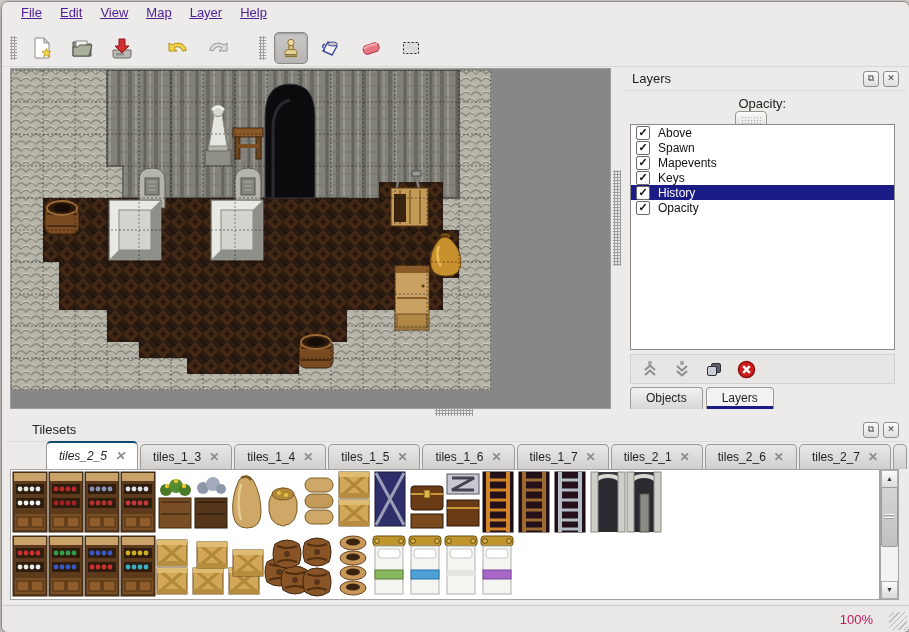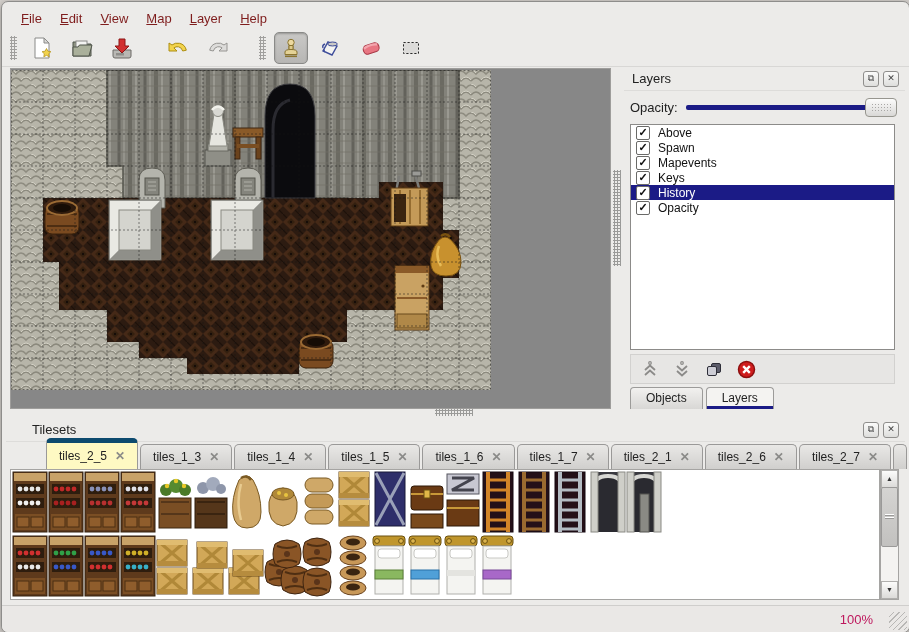--- a/index.html
+++ b/index.html
@@ -1,21 +1,21 @@
 <!DOCTYPE html>
 <html><head>
 <meta charset="utf-8">
 <style>
   html,body{margin:0;padding:0;background:#d6d2ce;font-family:"Liberation Sans",sans-serif;}
   #window{position:relative;width:907px;height:630px;margin:1px;background:#ecebe9;
           border:1px solid #8e8d8b;border-radius:7px;overflow:hidden;
           box-shadow:0 2px 8px rgba(0,0,0,.35);}
   
-  #menubar{position:absolute;left:0;top:0;right:0;height:27px;display:flex;align-items:flex-end;
-           padding-left:10px;font-size:13px;color:#7f1d1d;}
+  #menubar{position:absolute;left:0;top:0;right:0;height:27px;display:flex;align-items:flex-start;
+           padding-left:10px;font-size:13px;color:#4c1d95;text-decoration:underline;}
   .menu-item{padding:3px 9px;border-radius:3px;cursor:default;}
   
   #toolbar{position:absolute;left:0;top:27px;right:0;height:37px;display:flex;align-items:center;
            gap:6px;padding-left:6px;border-bottom:1px solid #d8d7d5;}
   .grip-v{width:7px;height:24px;margin:0 2px;
           background-image:radial-gradient(circle,#a09f9d 1px,transparent 1.2px);
           background-size:3px 3px;}
   .tool-btn{width:32px;height:30px;display:flex;align-items:center;justify-content:center;
             border:1px solid transparent;border-radius:5px;background:transparent;}
   .tool-btn.active{background:linear-gradient(#c9c8c6,#b7b6b4);border:1px solid #8a8a88;
@@ -31,21 +31,21 @@
   #splitter-right{left:611px;top:168px;width:8px;height:96px;}
   #splitter-bottom{left:433px;top:407px;width:38px;height:7px;}
   
   #layers-panel{position:absolute;left:622px;top:66px;width:281px;height:341px;font-size:13px;}
   .panel-titlebar{position:relative;height:22px;border-bottom:1px solid #dddcda;}
   .panel-title{position:absolute;left:8px;top:3px;color:#222;}
   .panel-btns{position:absolute;right:6px;top:3px;display:flex;gap:4px;}
   .mini-btn{width:14px;height:14px;border:1px solid #8f8e8c;border-radius:3px;
             background:linear-gradient(#fbfbfa,#dededc);font-size:9px;line-height:13px;
             text-align:center;color:#444;}
-  #opacity-row{position:absolute;left:6px;right:8px;top:28px;height:22px;display:flex;align-items:center;}
+  #opacity-row{position:absolute;left:6px;right:8px;top:28px;height:22px;display:flex;align-items:center;flex-direction:column;}
   #opacity-label{width:50px;color:#222;}
   #opacity-slider{position:relative;flex:1;height:18px;margin-left:6px;}
   #opacity-track{position:absolute;left:0;right:2px;top:7px;height:5px;border-radius:2px;background:#1b1b86;}
   #opacity-handle{position:absolute;right:0;top:0;width:30px;height:17px;border:1px solid #97968f;
             border-radius:4px;background:linear-gradient(#fcfcfb,#d9d8d6);}
   #opacity-handle::after{content:"";position:absolute;inset:4px 5px;
             background-image:radial-gradient(circle,#a8a7a5 .8px,transparent 1px);background-size:3px 3px;}
   #layer-list{position:absolute;left:6px;right:10px;top:56px;height:224px;background:#fff;
             border:1px solid #8c8b89;overflow:hidden;}
   .layer-row{display:flex;align-items:center;height:15px;padding:0 0 0 5px;gap:8px;font-size:12px;color:#111;}
@@ -58,21 +58,21 @@
   #dock-tabs{position:absolute;left:6px;bottom:0;height:22px;display:flex;}
   .dock-tab{padding:3px 15px 2px;font-size:12px;color:#222;border:1px solid #9c9b99;border-bottom:none;
             border-radius:4px 4px 0 0;background:linear-gradient(#f2f1ef,#d8d7d5);margin-right:3px;}
   .dock-tab.active{background:#f4f3f1;box-shadow:inset 0 -3px 0 #1b1b86;}
   
   #tilesets-panel{position:absolute;left:4px;top:417px;width:899px;height:185px;font-size:13px;}
   #ts-tabbar{position:absolute;left:40px;top:23px;right:2px;height:27px;display:flex;align-items:flex-end;}
   .ts-tab{display:flex;align-items:center;gap:8px;height:24px;padding:0 12px;margin-right:2px;
           border:1px solid #9a9998;border-bottom:none;border-radius:5px 5px 0 0;font-size:12px;color:#222;
           background:linear-gradient(#e9e8e6,#d0cfcd);white-space:nowrap;}
-  .ts-tab.active{background:#fef9c3;border-top:5px solid #0c4a6e;height:26px;}
+  .ts-tab.active{background:#ffffff;border-top:2px solid #0c4a6e;height:26px;font-style:italic;}
   .ts-tab.partial{width:32px;overflow:hidden;padding-right:0;}
   .ts-tab-close{color:#8a8a88;font-weight:bold;font-size:12px;}
   .scroll-btn{width:16px;height:25px;border:1px solid #9a9998;background:linear-gradient(#fbfbfa,#d9d8d6);
           border-radius:3px;font-size:8px;display:flex;align-items:center;justify-content:center;color:#222;}
   #tileset-area{position:absolute;left:4px;top:50px;right:25px;bottom:4px;background:#fff;
           border:1px solid #a5a4a2;overflow:hidden;}
   #ts-scrollbar{position:absolute;right:6px;top:50px;bottom:4px;width:17px;border:1px solid #a5a4a2;
           background:#f4f3f1;}
   .sb-btn{position:absolute;left:0;right:0;height:16px;background:linear-gradient(#fcfcfb,#dcdbd9);
           border:1px solid #b0afad;font-size:7px;text-align:center;line-height:15px;color:#333;}

